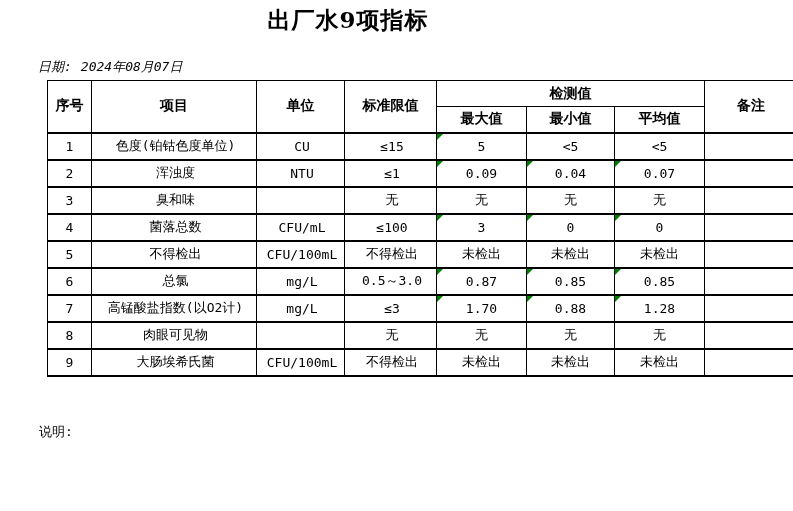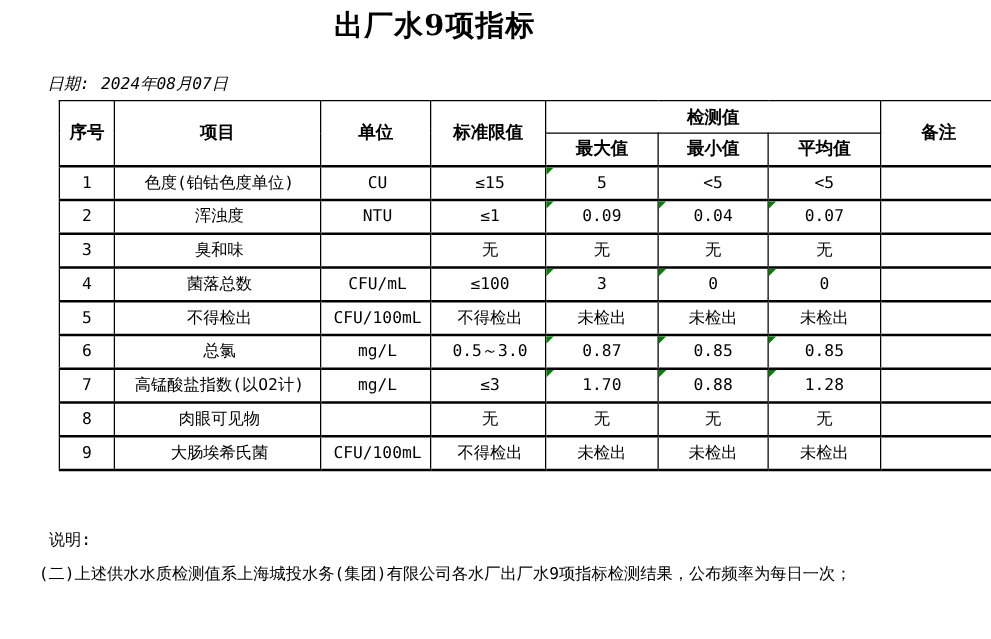--- a/index.html
+++ b/index.html
@@ -164,14 +164,13 @@
       <td class="c val"><span>未检出</span></td>
       <td class="c val"><span>未检出</span></td>
       <td class="c val"><span>未检出</span></td>
       <td class="c"></td>
     </tr>
   </tbody>
 </table>
 
 <div class="notes-heading">说明:</div>
 <div class="notes">
-  <div>(二)上述供水水质检测值系上海城投水务(集团)有限公司各水厂出厂水9项指标检测结果，公布频率为每日一次；</div>
 </div>
 
 </body></html>

